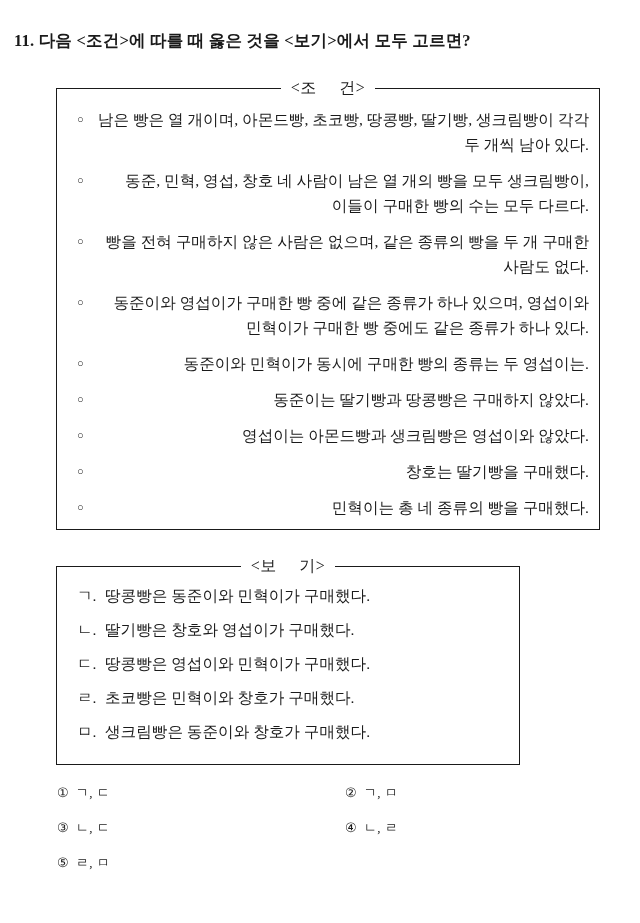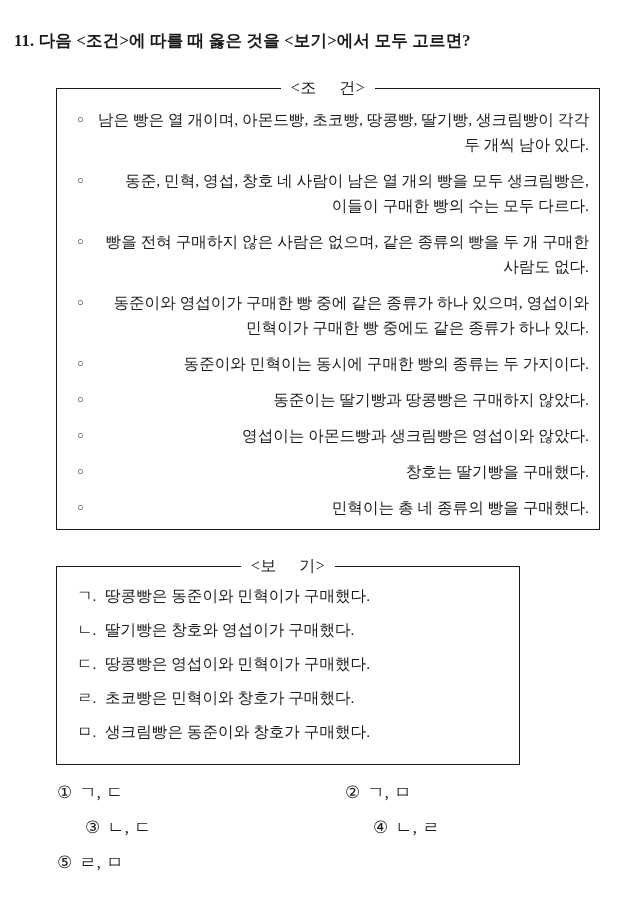--- a/index.html
+++ b/index.html
@@ -133,34 +133,34 @@
   
   .choices {
     position: absolute;
     left: 0;
     top: 782px;
     width: 640px;
     height: 110px;
   }
   .choice {
     position: absolute;
-    font-size: 17px;
+    font-size: 13px;
     line-height: 22px;
     white-space: nowrap;
   }
   .choice .choice-num {
     margin-right: 7px;
   }
   .choice .choice-text {
     letter-spacing: 0.5px;
   }
   .choice-col-left  { left: 57px; }
   .choice-col-right { left: 345px; }
   .choice-row-1 { top: 0px; }
-  .choice-row-2 { top: 35px; margin-left: 28px; }
+  .choice-row-2 { top: 35px; }
   .choice-row-3 { top: 70px; font-family: Liberation Serif, serif; }
 </style>
 </head>
 <body>
 
 <div class="page">
 
   <div class="question-stem">
     <span class="question-number">11.</span>
     <span class="question-text">다음 &lt;조건&gt;에 따를 때 옳은 것을 &lt;보기&gt;에서 모두 고르면?</span>
@@ -172,36 +172,36 @@
     </div>
     <div class="cond-list">
 
       <div class="cond-item">
         <span class="cond-bullet">○</span>
         <span class="cond-body">남은 빵은 열 개이며, 아몬드빵, 초코빵, 땅콩빵, 딸기빵, 생크림빵이 각각 두 개씩 남아 있다.</span>
       </div>
 
       <div class="cond-item">
         <span class="cond-bullet">○</span>
-        <span class="cond-body">동준, 민혁, 영섭, 창호 네 사람이 남은 열 개의 빵을 모두 생크림빵은, 이들이 구매한 빵의 수는 모두 다르다.</span>
+        <span class="cond-body">동준, 민혁, 영섭, 창호 네 사람이 남은 열 개의 빵을 모두 생크림빵이, 이들이 구매한 빵의 수는 모두 다르다.</span>
       </div>
 
       <div class="cond-item">
         <span class="cond-bullet">○</span>
         <span class="cond-body">빵을 전혀 구매하지 않은 사람은 없으며, 같은 종류의 빵을 두 개 구매한 사람도 없다.</span>
       </div>
 
       <div class="cond-item">
         <span class="cond-bullet">○</span>
         <span class="cond-body">동준이와 영섭이가 구매한 빵 중에 같은 종류가 하나 있으며, 영섭이와 민혁이가 구매한 빵 중에도 같은 종류가 하나 있다.</span>
       </div>
 
       <div class="cond-item">
         <span class="cond-bullet">○</span>
-        <span class="cond-body">동준이와 민혁이는 동시에 구매한 빵의 종류는 두 가지이다.</span>
+        <span class="cond-body">동준이와 민혁이가 동시에 구매한 빵의 종류는 두 영섭이는.</span>
       </div>
 
       <div class="cond-item">
         <span class="cond-bullet">○</span>
         <span class="cond-body">동준이는 딸기빵과 땅콩빵은 구매하지 않았다.</span>
       </div>
 
       <div class="cond-item">
         <span class="cond-bullet">○</span>
         <span class="cond-body">영섭이는 아몬드빵과 생크림빵은 영섭이와 않았다.</span>

